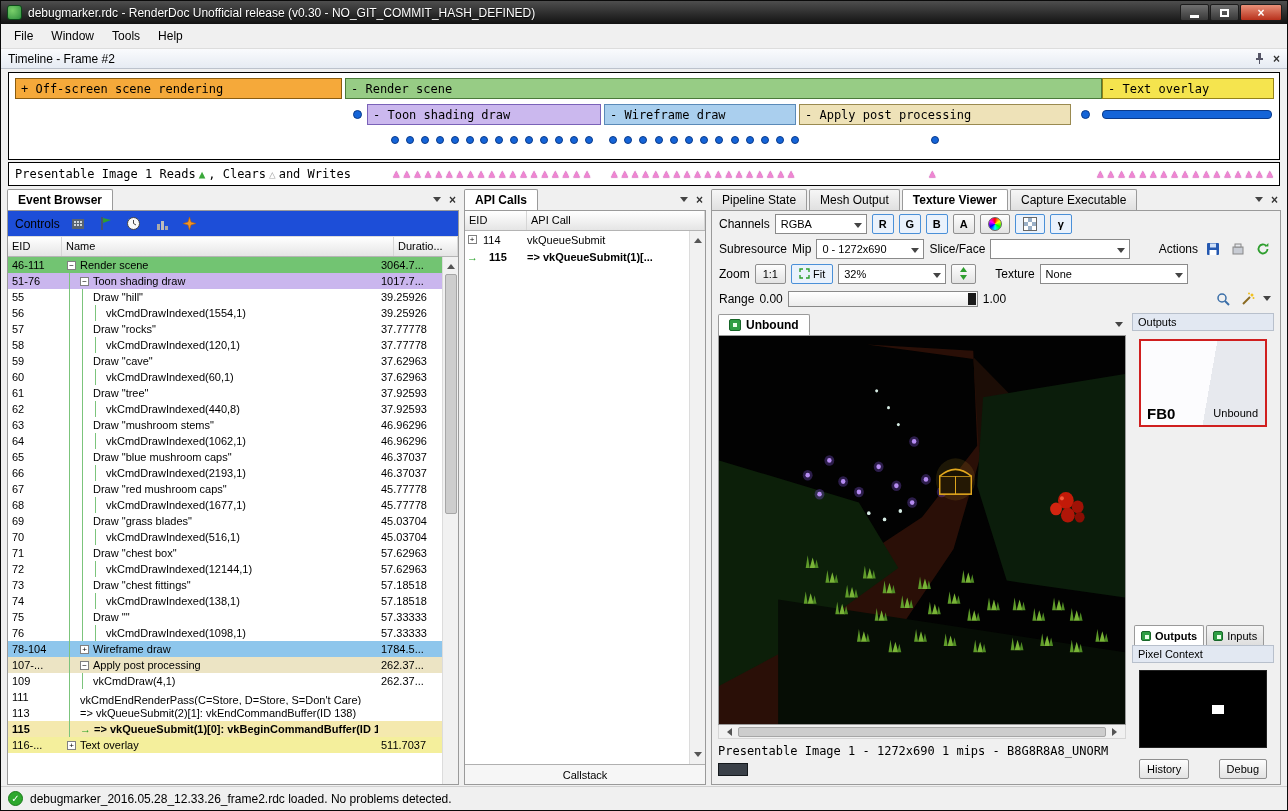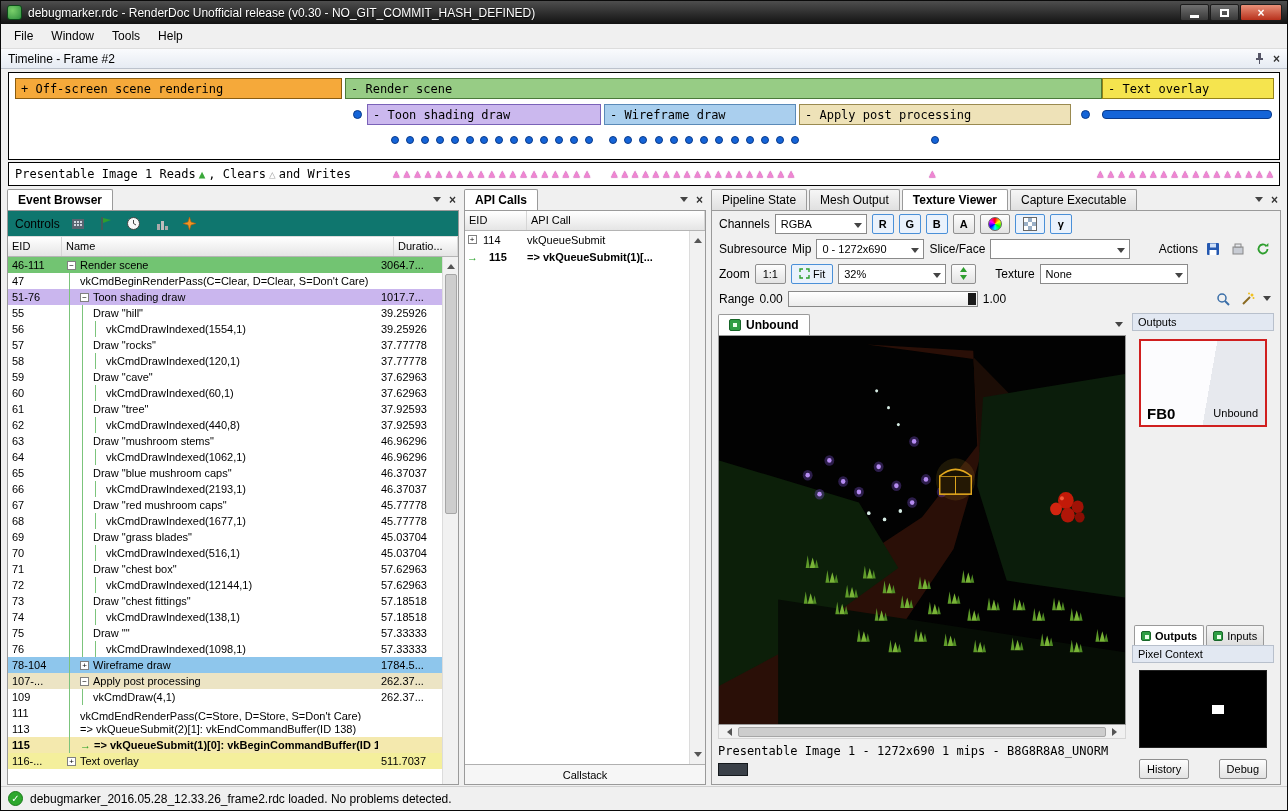--- a/index.html
+++ b/index.html
@@ -44,21 +44,21 @@
 .ebpanel{width:452px;flex:none}
 .apipanel{width:242px;flex:none}
 .rppanel{flex:1}
 .tabstrip{height:22px;display:flex;align-items:flex-end;position:relative}
 .tab{height:21px;padding:3px 10px;background:linear-gradient(#f6f6f6,#e0e0e0);border:1px solid #9a9a9a;border-bottom:none;border-radius:2px 2px 0 0;margin-right:2px;display:flex;align-items:center;gap:4px;white-space:nowrap}
 .tab.active{background:#fff;font-weight:bold;height:22px;margin-bottom:-1px;padding-bottom:4px}
 .strip-icons{position:absolute;right:3px;top:5px;display:flex;gap:8px;align-items:center}
 .caret-down{width:0;height:0;border:4px solid transparent;border-top:5px solid #444;margin-top:4px}
 .panel-body{flex:1;background:#fff;border:1px solid #9a9a9a;position:relative;overflow:hidden;display:flex;flex-direction:column;min-height:0}
 
-.eb-toolbar{height:26px;background:#0f766e;border-bottom:1px solid #dcdcdc;display:flex;align-items:center;gap:8px;padding:0 7px;flex:none}
+.eb-toolbar{height:26px;background:#1d4ed8;border-bottom:1px solid #dcdcdc;display:flex;align-items:center;gap:8px;padding:0 7px;flex:none}
 .icon-btn{width:20px;height:20px;display:flex;align-items:center;justify-content:center;border-radius:2px}
 .grid-head{height:20px;background:linear-gradient(#fff,#e5e5e5);border-bottom:1px solid #b4b4b4;display:flex;font-size:11px;flex:none}
 .gh{padding:3px 4px;border-right:1px solid #d6d6d6;white-space:nowrap;overflow:hidden}
 .w-eid{width:54px;flex:none}
 .w-name{flex:1;min-width:0}
 .w-dur{width:64px;flex:none}
 .eb-rows{flex:1;overflow:hidden;margin-right:16px}
 .ebrow{display:flex;height:16px;align-items:center;font-size:11px;white-space:nowrap}
 .ebrow.bold{font-weight:bold}
 .eb-eid{width:54px;padding-left:4px;overflow:hidden;flex:none}
@@ -357,30 +357,20 @@
             <div class="ebrow sel-green">
               <div class="eb-eid">46-111</div>
               <div class="eb-name">
                 <span class="eb-inner" style="padding-left: 5px;">
                   <i class="expander">−</i>
                   <span>Render scene</span>
                 </span>
               </div>
               <div class="eb-dur">3064.7...</div>
             </div>
-            <div class="ebrow">
-              <div class="eb-eid">47</div>
-              <div class="eb-name">
-                <i class="guide" style="left: 7px;"></i>
-                <span class="eb-inner" style="padding-left: 18px;">
-                  <span>vkCmdBeginRenderPass(C=Clear, D=Clear, S=Don't Care)</span>
-                </span>
-              </div>
-              <div class="eb-dur"></div>
-            </div>
             <div class="ebrow sel-purple">
               <div class="eb-eid">51-76</div>
               <div class="eb-name">
                 <i class="guide" style="left: 7px;"></i>
                 <span class="eb-inner" style="padding-left: 18px;">
                   <i class="expander">−</i>
                   <span>Toon shading draw</span>
                 </span>
               </div>
               <div class="eb-dur">1017.7...</div>

